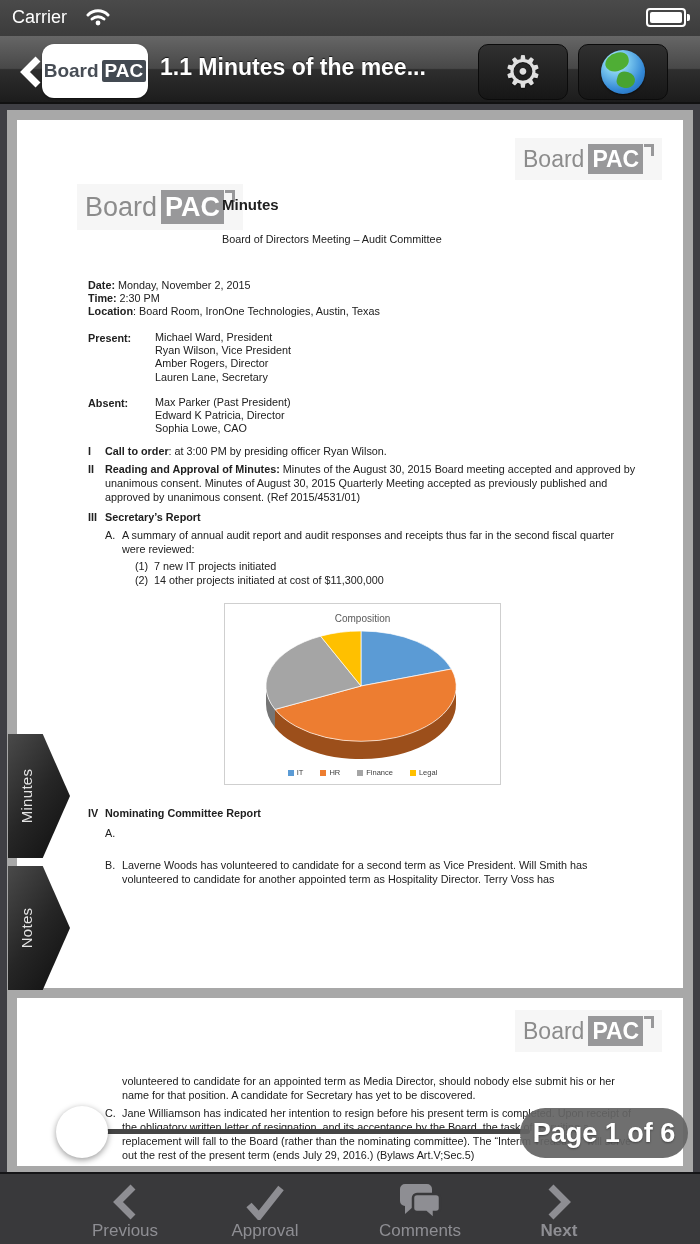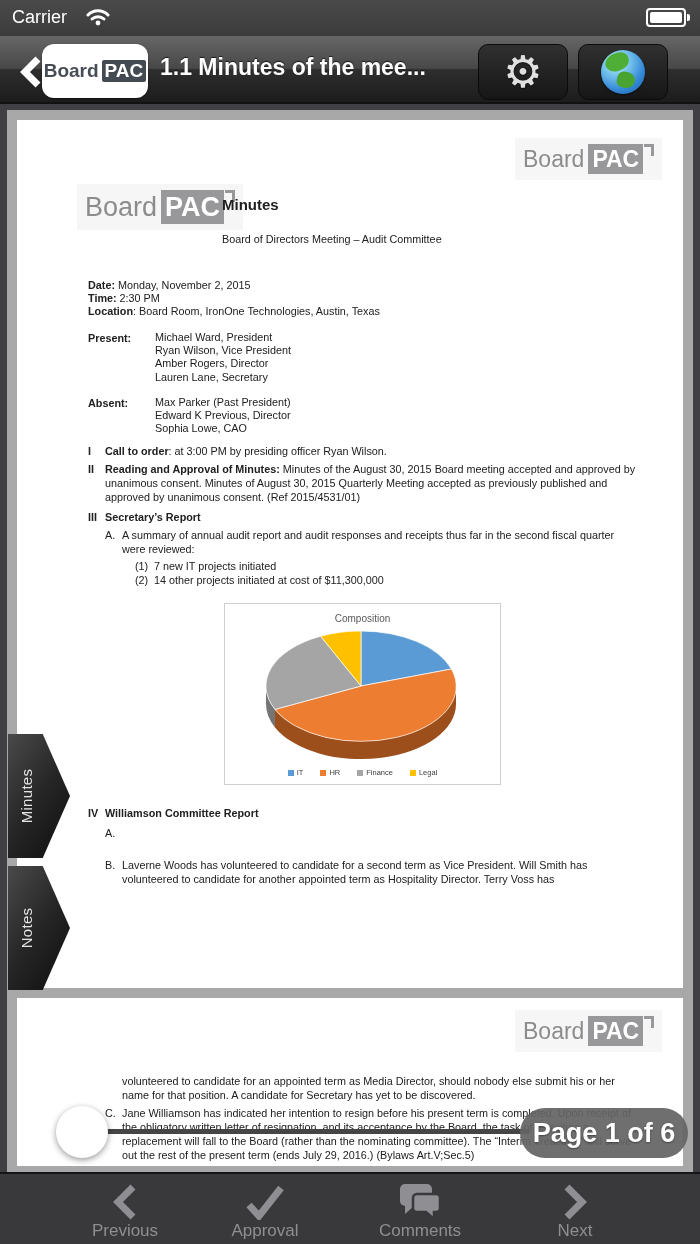--- a/index.html
+++ b/index.html
@@ -171,21 +171,21 @@
       <div class="t lh13" style="left:138px; top:211px;">
         <div>Michael Ward, President</div>
         <div>Ryan Wilson, Vice President</div>
         <div>Amber Rogers, Director</div>
         <div>Lauren Lane, Secretary</div>
       </div>
 
       <div class="t" style="left:71px; top:276px;"><b>Absent:</b></div>
       <div class="t lh13" style="left:138px; top:276px;">
         <div>Max Parker (Past President)</div>
-        <div>Edward K Previous, Director</div>
+        <div>Edward K Patricia, Director</div>
         <div>Sophia Lowe, CAO</div>
       </div>
 
       <div class="t" style="left:71px; top:324px;"><b>I</b></div>
       <div class="t" style="left:88px; top:324px; width:540px;">
         <b>Call to order</b><span>: at 3:00 PM by presiding officer Ryan Wilson.</span>
       </div>
 
       <div class="t" style="left:71px; top:342px;"><b>II</b></div>
       <div class="t" style="left:88px; top:342px; width:532px;">
@@ -215,21 +215,21 @@
         <div class="chart-title">Composition</div>
         <div class="pie-legend" id="pie-legend">
             <span class="leg"><i style="background: rgb(91, 155, 213);"></i>IT</span>
             <span class="leg"><i style="background: rgb(237, 125, 49);"></i>HR</span>
             <span class="leg"><i style="background: rgb(165, 165, 165);"></i>Finance</span>
             <span class="leg"><i style="background: rgb(255, 192, 0);"></i>Legal</span>
           </div>
       </div>
 
       <div class="t" style="left:71px; top:686px;"><b>IV</b></div>
-      <div class="t" style="left:88px; top:686px;"><b>Williamson Committee Report</b></div>
+      <div class="t" style="left:88px; top:686px;"><b>Nominating Committee Report</b></div>
 
       <div class="t" style="left:88px; top:706px;">A.</div>
 
       <div class="t" style="left:88px; top:738px;">B.</div>
       <div class="t" style="left:105px; top:738px; width:510px;">Laverne Woods has volunteered to candidate for a second term as Vice President. Will Smith has volunteered to candidate for another appointed term as Hospitality Director. Terry Voss has</div>
     </div>
 
     <div class="page page2">
       <div class="doc-logo small" style="left:498px; top:12px;">
         <span class="b">Board</span>
@@ -272,21 +272,21 @@
     </div>
     <div class="tb-btn" style="left:355px;">
       <div class="ic">
           <svg width="44" height="38" viewBox="0 0 44 38">
         <path d="M7,2 h22 a5,5 0 0 1 5,5 v12 a5,5 0 0 1 -5,5 h-13 l-9,8 v-8 a5,5 0 0 1 -5,-5 v-12 a5,5 0 0 1 5,-5 z" fill="#8e8e93"></path>
         <path d="M19,12 h19 a4,4 0 0 1 4,4 v10 a4,4 0 0 1 -4,4 h-2 v7 l-8,-7 h-9 a4,4 0 0 1 -4,-4 v-10 a4,4 0 0 1 4,-4 z" fill="#8e8e93" stroke="#39393b" stroke-width="2.5"></path>
           </svg>
         </div>
       <div class="lbl">Comments</div>
     </div>
-    <div class="tb-btn" style="left:510px;">
+    <div class="tb-btn" style="left:494px;font-weight:bold;">
       <div class="ic">
           <svg width="28" height="36" viewBox="0 0 28 36">
         <polyline points="6,3 21,18 6,33" fill="none" stroke="#8e8e93" stroke-width="7" stroke-linejoin="miter"></polyline>
           </svg>
         </div>
       <div class="lbl">Next</div>
     </div>
   </div>
 
 </div>

